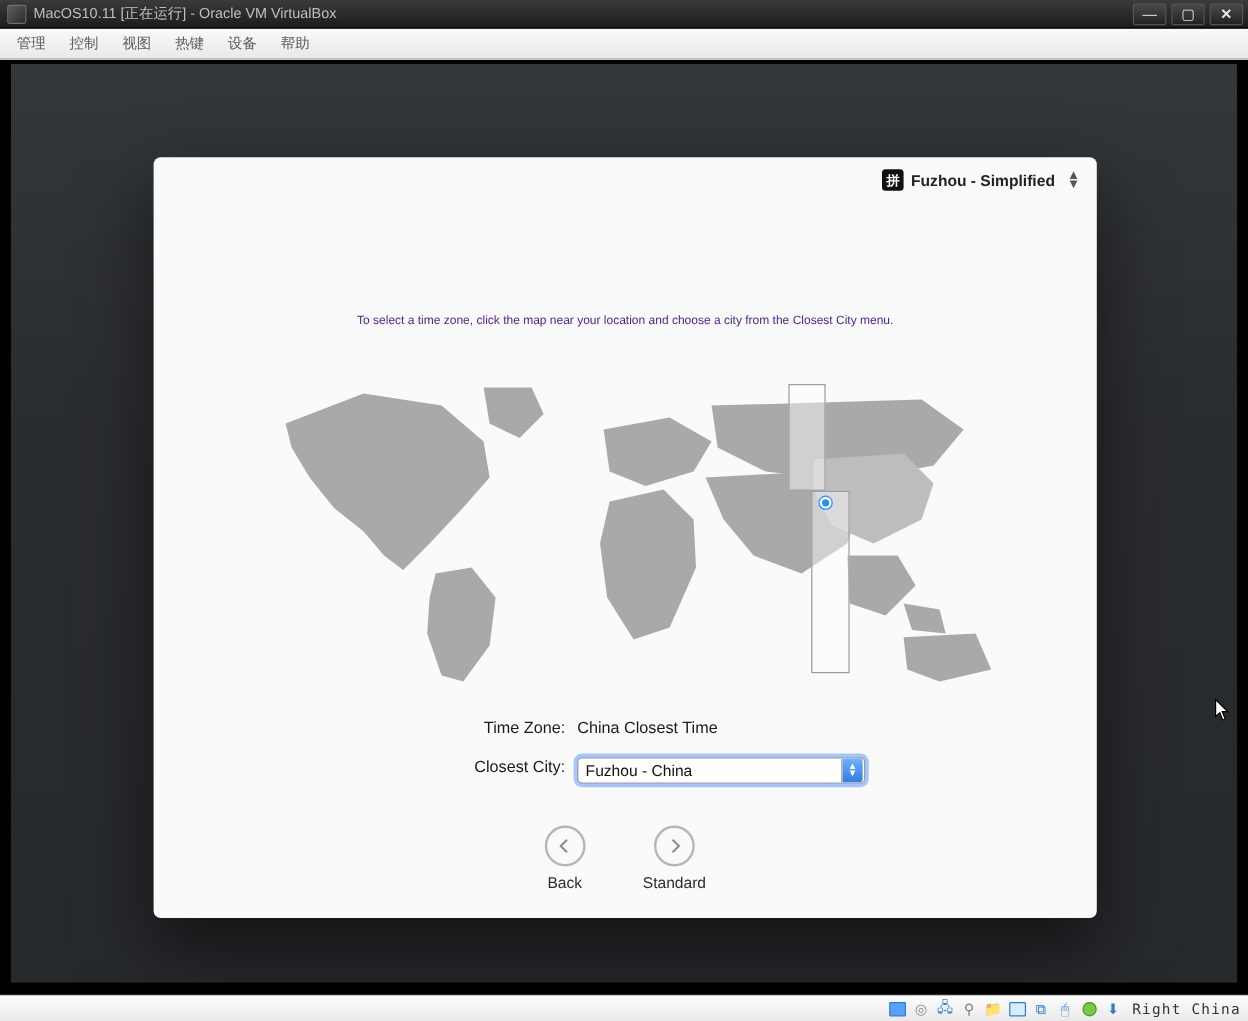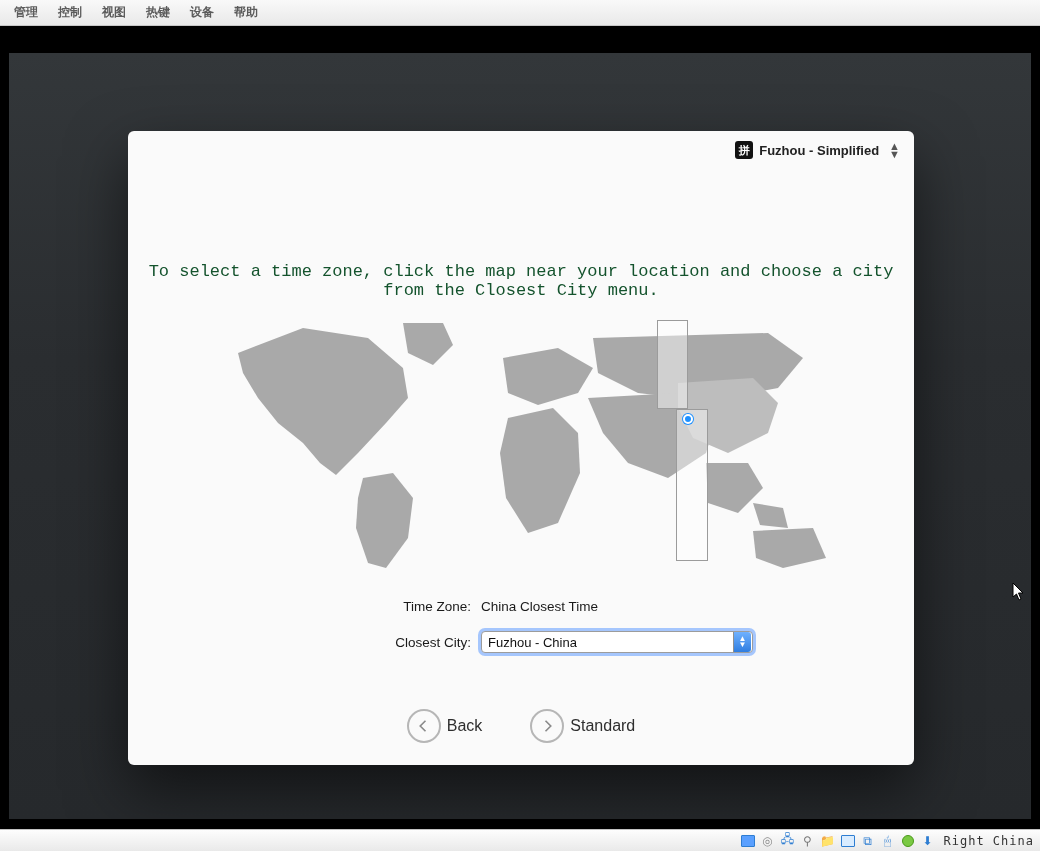--- a/index.html
+++ b/index.html
@@ -28,21 +28,21 @@
   .host-ctrl { width:28px; height:18px; margin-right:4px; display:flex; align-items:center; justify-content:center;
     background: linear-gradient(to bottom,#4a4a4a,#222); border:1px solid #555; border-radius:2px; color:#e6e6e6; font-size:12px; line-height:1;}
   .host-ctrl.close { font-weight:bold; }
 
   .menubar {
     height:26px; width:100%; background: linear-gradient(to bottom,#f9f9f9,#e9e9e9);
     border-bottom:1px solid #c7c7c7;
     display:flex; align-items:center; padding-left:14px; gap:20px;
     color:#5b5b5b; font-size:12px;
   }
-  .menubar span { cursor:default;font-weight:bold; }
+  .menubar span { cursor:default; }
 
   .vm-area {
     position:absolute; left:8px; top:52px; width:1024px; height:768px;
     background: linear-gradient(to bottom,#33373a,#2a2d30 40%,#26292c);
     border:1px solid #000;
   }
 
   
   .setup-panel {
     position:absolute; left:119px; top:78px; width:786px; height:634px;
@@ -66,22 +66,22 @@
   .ime-arrows { font-size:11px; color:#555; margin-left:4px; line-height:8px;}
 
   .setup-title {
     position:absolute; top:32px; left:0; width:100%;
     text-align:center; font-size:36px; font-weight:300; color:#707070;
     font-family: "Helvetica Neue", Helvetica, Arial, sans-serif;
     letter-spacing:0.2px;
   }
   .setup-instr {
     position:absolute; top:131px; left:0; width:100%;
-    text-align:center; font-size:17px; color:#14532d;
-    font-family:Liberation Mono, monospace;
+    text-align:center; font-size:10px; color:#4c1d95;
+    font-family:Liberation Sans, sans-serif;
   }
 
   .map-wrap {
     position:absolute; top:182px; left:80px; width:626px; height:258px;
   }
   .map-wrap svg { width:100%; height:100%; }
 
   .tz-highlight {
     position:absolute;
     border:1px solid #9b9b9b;
@@ -92,51 +92,51 @@
   .tz-h2 { left:548px; top:278px; width:32px; height:152px; }
 
   .loc-dot {
     position:absolute; width:10px; height:10px; border-radius:50%;
     background:#1e90ff; border:2px solid #fff;
     box-shadow:0 0 0 1px #1e90ff;
   }
 
   .form-row {
     position:absolute; left:0; width:100%;
-    display:flex; align-items:center; justify-content:center;
+    display:flex; align-items:flex-start; justify-content:center;
     font-family:"Helvetica Neue",Helvetica,Arial,sans-serif; font-size:13.5px;
   }
   .form-row .label { width:150px; text-align:right; margin-right:10px; color:#1a1a1a;}
   .form-row .value { width:240px; text-align:left; color:#1a1a1a;}
   .row-tz { top:468px; }
   .row-city { top:500px; }
 
   .city-select {
-    width:272px; height:22px; position:relative;
+    width:240px; height:22px; position:relative;
     border:1px solid #9c9c9c; border-radius:4px;
     background:#fff;
     display:flex; align-items:center; padding:0 6px;
     box-shadow:0 0 0 3px rgba(94,154,255,0.55);
   }
   .city-select .sel-text { flex:1; font-size:13px; color:#111; }
   .city-select .sel-btn {
     width:18px; height:20px; margin-right:-5px;
     background: linear-gradient(to bottom,#6fb1ff,#2f7de0);
     border-left:1px solid #8f8f8f;
     border-radius:0 3px 3px 0;
     display:flex; flex-direction:column; align-items:center; justify-content:center;
     color:#fff; font-size:8px; line-height:6px;
   }
 
   .nav-buttons {
     position:absolute; bottom:22px; left:0; width:100%;
     display:flex; justify-content:center; gap:48px;
     font-family:"Helvetica Neue",Helvetica,Arial,sans-serif;
   }
-  .nav-btn { display:flex; align-items:center; gap:6px; font-size:16px; color:#2e2e2e;text-align:center; }
+  .nav-btn { display:flex; flex-direction:column; align-items:center; gap:6px; font-size:13px; color:#2e2e2e;text-align:center; }
   .nav-circle {
     width:34px; height:34px; border-radius:50%;
     border:2px solid #b6b6b6; display:flex; align-items:center; justify-content:center;
     color:#8a8a8a;
   }
   .nav-circle svg { width:18px; height:18px; }
 
   
   .status-strip {
     position:absolute; left:0; bottom:0; width:100%; height:22px;
@@ -156,20 +156,28 @@
   .right-ctrl { font-family: monospace; letter-spacing:1px; margin-left:4px; }
 
   
   .cursor { position:absolute; width:14px; height:20px; }
 </style>
 </head>
 <body>
 
 <div class="host-window">
 
+  <div class="host-titlebar">
+    <span class="vb-icon"></span>
+    <span class="title-text">MacOS10.11 [正在运行] - Oracle VM VirtualBox</span>
+    <span class="spacer"></span>
+    <span class="host-ctrl">—</span>
+    <span class="host-ctrl">▢</span>
+    <span class="host-ctrl close">✕</span>
+  </div>
 
   <div class="menubar">
     <span>管理</span>
     <span>控制</span>
     <span>视图</span>
     <span>热键</span>
     <span>设备</span>
     <span>帮助</span>
   </div>
 

